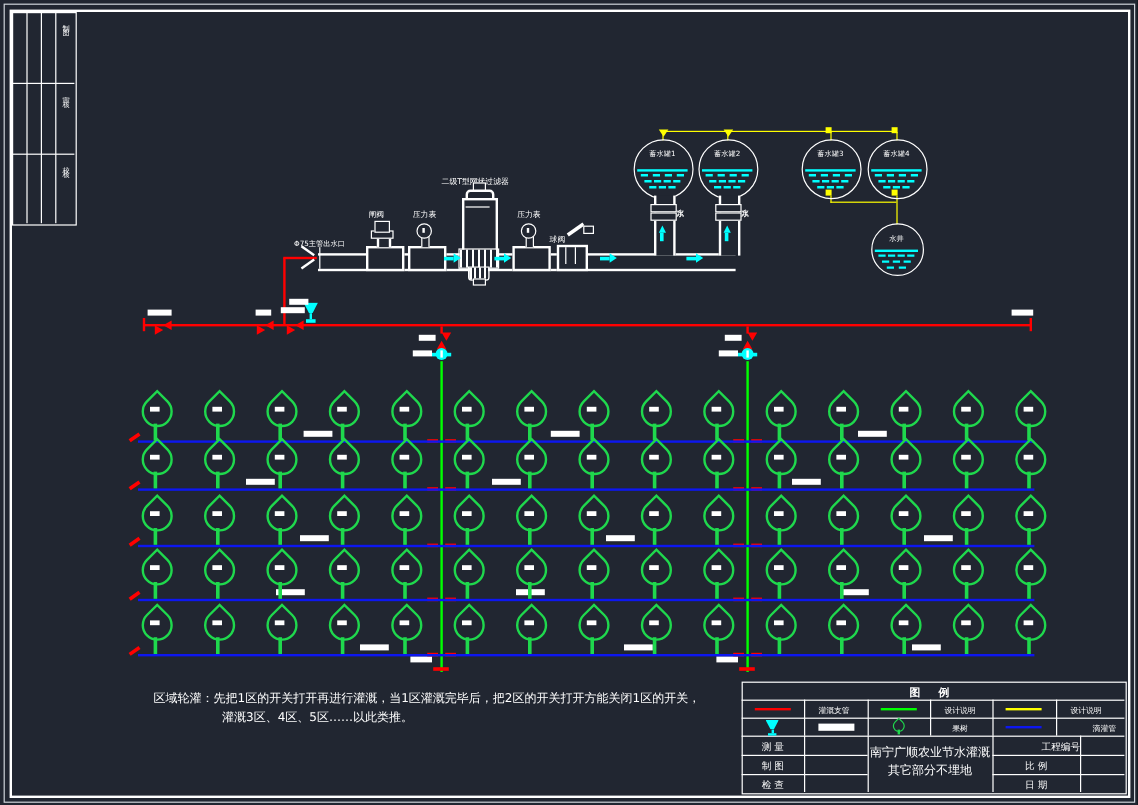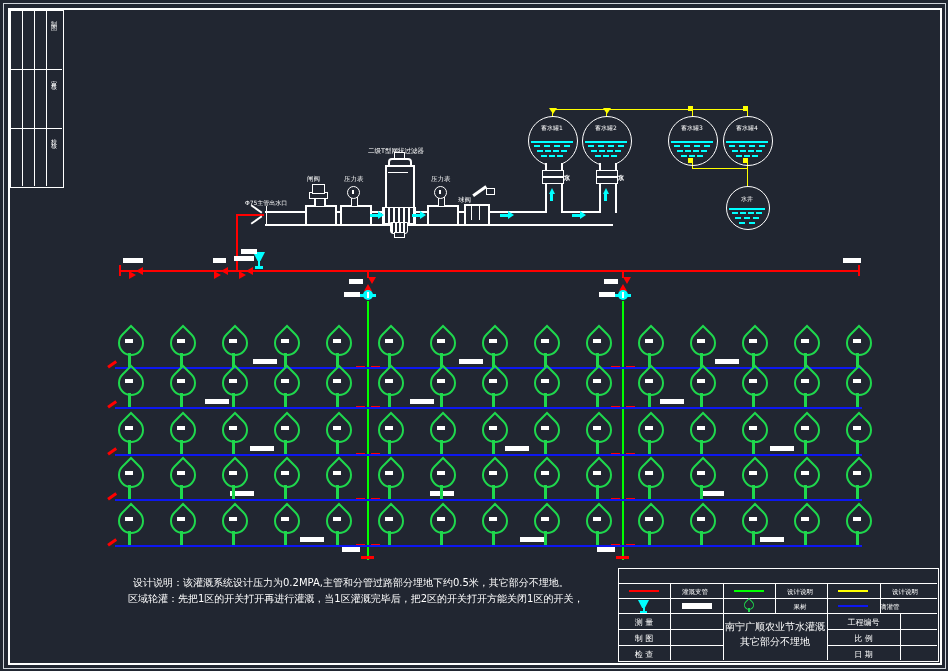--- a/index.html
+++ b/index.html
@@ -11,22 +11,22 @@
 </head>
 <body>
 
 <div id="page">
 
   <div class="abs" style="left:3px;top:3px;width:941px;height:664px;border:1px solid #cfd4da;"></div>
   <div class="abs" style="left:8px;top:8px;width:930px;height:653px;border:2px solid #ffffff;"></div>
 
 
   <div class="abs" style="left:128px;top:575px;font-size:10px;line-height:16px;color:#ffffff;white-space:nowrap;">
-    <div style="padding-left:5px;">设计说明：该灌溉系统设计压力为0.2MPA,主管和分管过路部分埋地下约0.5米，其它部分不埋地。</div>
     <div>区域轮灌：先把1区的开关打开再进行灌溉，当1区灌溉完毕后，把2区的开关打开方能关闭1区的开关，</div>
+    <div style="padding-left:57px;">灌溉3区、4区、5区……以此类推。</div>
   </div>
 
   <div id="draw" class="abs" style="left:0;top:0;width:948px;height:671px;">
       <div style="position: absolute; left: 10px; top: 10px; width: 52px; height: 176px; border: 1.5px solid rgb(255, 255, 255);"></div>
       <div style="position: absolute; left: 22px; top: 10px; width: 0px; height: 176px; border-left: 1px solid rgb(255, 255, 255);"></div>
       <div style="position: absolute; left: 34px; top: 10px; width: 0px; height: 176px; border-left: 1px solid rgb(255, 255, 255);"></div>
       <div style="position: absolute; left: 46px; top: 10px; width: 0px; height: 176px; border-left: 1px solid rgb(255, 255, 255);"></div>
       <div style="position: absolute; left: 10px; top: 69px; width: 52px; height: 0px; border-top: 1.5px solid rgb(255, 255, 255);"></div>
       <div style="position: absolute; left: 10px; top: 128px; width: 52px; height: 0px; border-top: 1.5px solid rgb(255, 255, 255);"></div>
       <div style="position: absolute; left: 49px; top: 16px; font-size: 6px; color: rgb(255, 255, 255); white-space: nowrap; writing-mode: vertical-rl; letter-spacing: 1px;">制 图</div>
@@ -455,37 +455,38 @@
       <div style="position: absolute; left: 827px; top: 583px; width: 0px; height: 30px; border-left: 1px solid rgb(255, 255, 255);"></div>
       <div style="position: absolute; left: 880px; top: 583px; width: 0px; height: 30px; border-left: 1px solid rgb(255, 255, 255);"></div>
       <div style="position: absolute; left: 670px; top: 613px; width: 0px; height: 47px; border-left: 1px solid rgb(255, 255, 255);"></div>
       <div style="position: absolute; left: 723px; top: 613px; width: 0px; height: 47px; border-left: 1px solid rgb(255, 255, 255);"></div>
       <div style="position: absolute; left: 827px; top: 613px; width: 0px; height: 47px; border-left: 1px solid rgb(255, 255, 255);"></div>
       <div style="position: absolute; left: 900px; top: 613px; width: 0px; height: 47px; border-left: 1px solid rgb(255, 255, 255);"></div>
       <div style="position: absolute; left: 618px; top: 629px; width: 105px; height: 0px; border-top: 1px solid rgb(255, 255, 255);"></div>
       <div style="position: absolute; left: 618px; top: 645px; width: 105px; height: 0px; border-top: 1px solid rgb(255, 255, 255);"></div>
       <div style="position: absolute; left: 827px; top: 629px; width: 110px; height: 0px; border-top: 1px solid rgb(255, 255, 255);"></div>
       <div style="position: absolute; left: 827px; top: 645px; width: 110px; height: 0px; border-top: 1px solid rgb(255, 255, 255);"></div>
+      <div style="position: absolute; left: 618px; top: 571px; font-size: 9px; color: rgb(255, 255, 255); white-space: nowrap; width: 319px; text-align: center; font-weight: bold; letter-spacing: 6px;">图    例</div>
       <div style="position: absolute; left: 629px; top: 590px; width: 30px; height: 0px; border-top: 2px solid rgb(255, 0, 0);"></div>
       <div style="position: absolute; left: 670px; top: 587.5px; font-size: 6.5px; color: rgb(255, 255, 255); white-space: nowrap; width: 50px; text-align: center;">灌溉支管</div>
       <div style="position: absolute; left: 734px; top: 590px; width: 30px; height: 0px; border-top: 2px solid rgb(0, 255, 0);"></div>
       <div style="position: absolute; left: 775px; top: 587.5px; font-size: 6.5px; color: rgb(255, 255, 255); white-space: nowrap; width: 50px; text-align: center;">设计说明</div>
       <div style="position: absolute; left: 838px; top: 590px; width: 30px; height: 0px; border-top: 2px solid rgb(255, 255, 0);"></div>
       <div style="position: absolute; left: 880px; top: 587.5px; font-size: 6.5px; color: rgb(255, 255, 255); white-space: nowrap; width: 50px; text-align: center;">设计说明</div>
       <div style="position: absolute; left: 638px; top: 600px; width: 11px; height: 8px; background: rgb(0, 255, 255); clip-path: polygon(0px 0px, 100% 0px, 62% 100%, 38% 100%);"></div>
       <div style="position: absolute; left: 642.5px; top: 608px; width: 2px; height: 3px; background: rgb(0, 255, 255);"></div>
       <div style="position: absolute; left: 640px; top: 611px; width: 7px; height: 2px; background: rgb(0, 255, 255);"></div>
       <div style="position: absolute; left: 682px; top: 603px; width: 30px; height: 6px; background: rgb(255, 255, 255);"></div>
       <div style="position: absolute; left: 744px; top: 600px; width: 8px; height: 8px; border: 1.5px solid rgb(31, 216, 77); border-radius: 0px 55% 55%; transform: rotate(45deg);"></div>
       <div style="position: absolute; left: 748px; top: 608px; width: 2px; height: 4px; background: rgb(31, 216, 77);"></div>
       <div style="position: absolute; left: 775px; top: 602.5px; font-size: 6.5px; color: rgb(255, 255, 255); white-space: nowrap; width: 50px; text-align: center;">果树</div>
       <div style="position: absolute; left: 838px; top: 605px; width: 30px; height: 0px; border-top: 2px solid rgb(13, 23, 240);"></div>
-      <div style="position: absolute; left: 880px; top: 602.5px; font-size: 6.5px; color: rgb(255, 255, 255); white-space: nowrap; width: 50px; text-align: left;">滴灌管</div>
+      <div style="position: absolute; left: 880px; top: 602.5px; font-size: 6.5px; color: rgb(255, 255, 255); white-space: nowrap; width: 50px; text-align: right;">滴灌管</div>
       <div style="position: absolute; left: 618px; top: 617px; font-size: 8px; color: rgb(255, 255, 255); white-space: nowrap; width: 52px; text-align: center;">测  量</div>
       <div style="position: absolute; left: 618px; top: 633px; font-size: 8px; color: rgb(255, 255, 255); white-space: nowrap; width: 52px; text-align: center;">制  图</div>
       <div style="position: absolute; left: 618px; top: 649px; font-size: 8px; color: rgb(255, 255, 255); white-space: nowrap; width: 52px; text-align: center;">检  查</div>
-      <div style="position: absolute; left: 827px; top: 617px; font-size: 8px; color: rgb(255, 255, 255); white-space: nowrap; width: 73px; text-align: center;">工程编号</div>
+      <div style="position: absolute; left: 827px; top: 617px; font-size: 8px; color: rgb(255, 255, 255); white-space: nowrap; width: 73px; text-align: right;">工程编号</div>
       <div style="position: absolute; left: 827px; top: 633px; font-size: 8px; color: rgb(255, 255, 255); white-space: nowrap; width: 73px; text-align: center;">比  例</div>
       <div style="position: absolute; left: 827px; top: 649px; font-size: 8px; color: rgb(255, 255, 255); white-space: nowrap; width: 73px; text-align: center;">日  期</div>
       <div style="position: absolute; left: 723px; top: 620px; font-size: 10px; color: rgb(255, 255, 255); white-space: nowrap; width: 104px; text-align: center;">南宁广顺农业节水灌溉</div>
       <div style="position: absolute; left: 723px; top: 635px; font-size: 10px; color: rgb(255, 255, 255); white-space: nowrap; width: 104px; text-align: center;">其它部分不埋地</div>
     </div>
 </div>
 
 </body></html>

